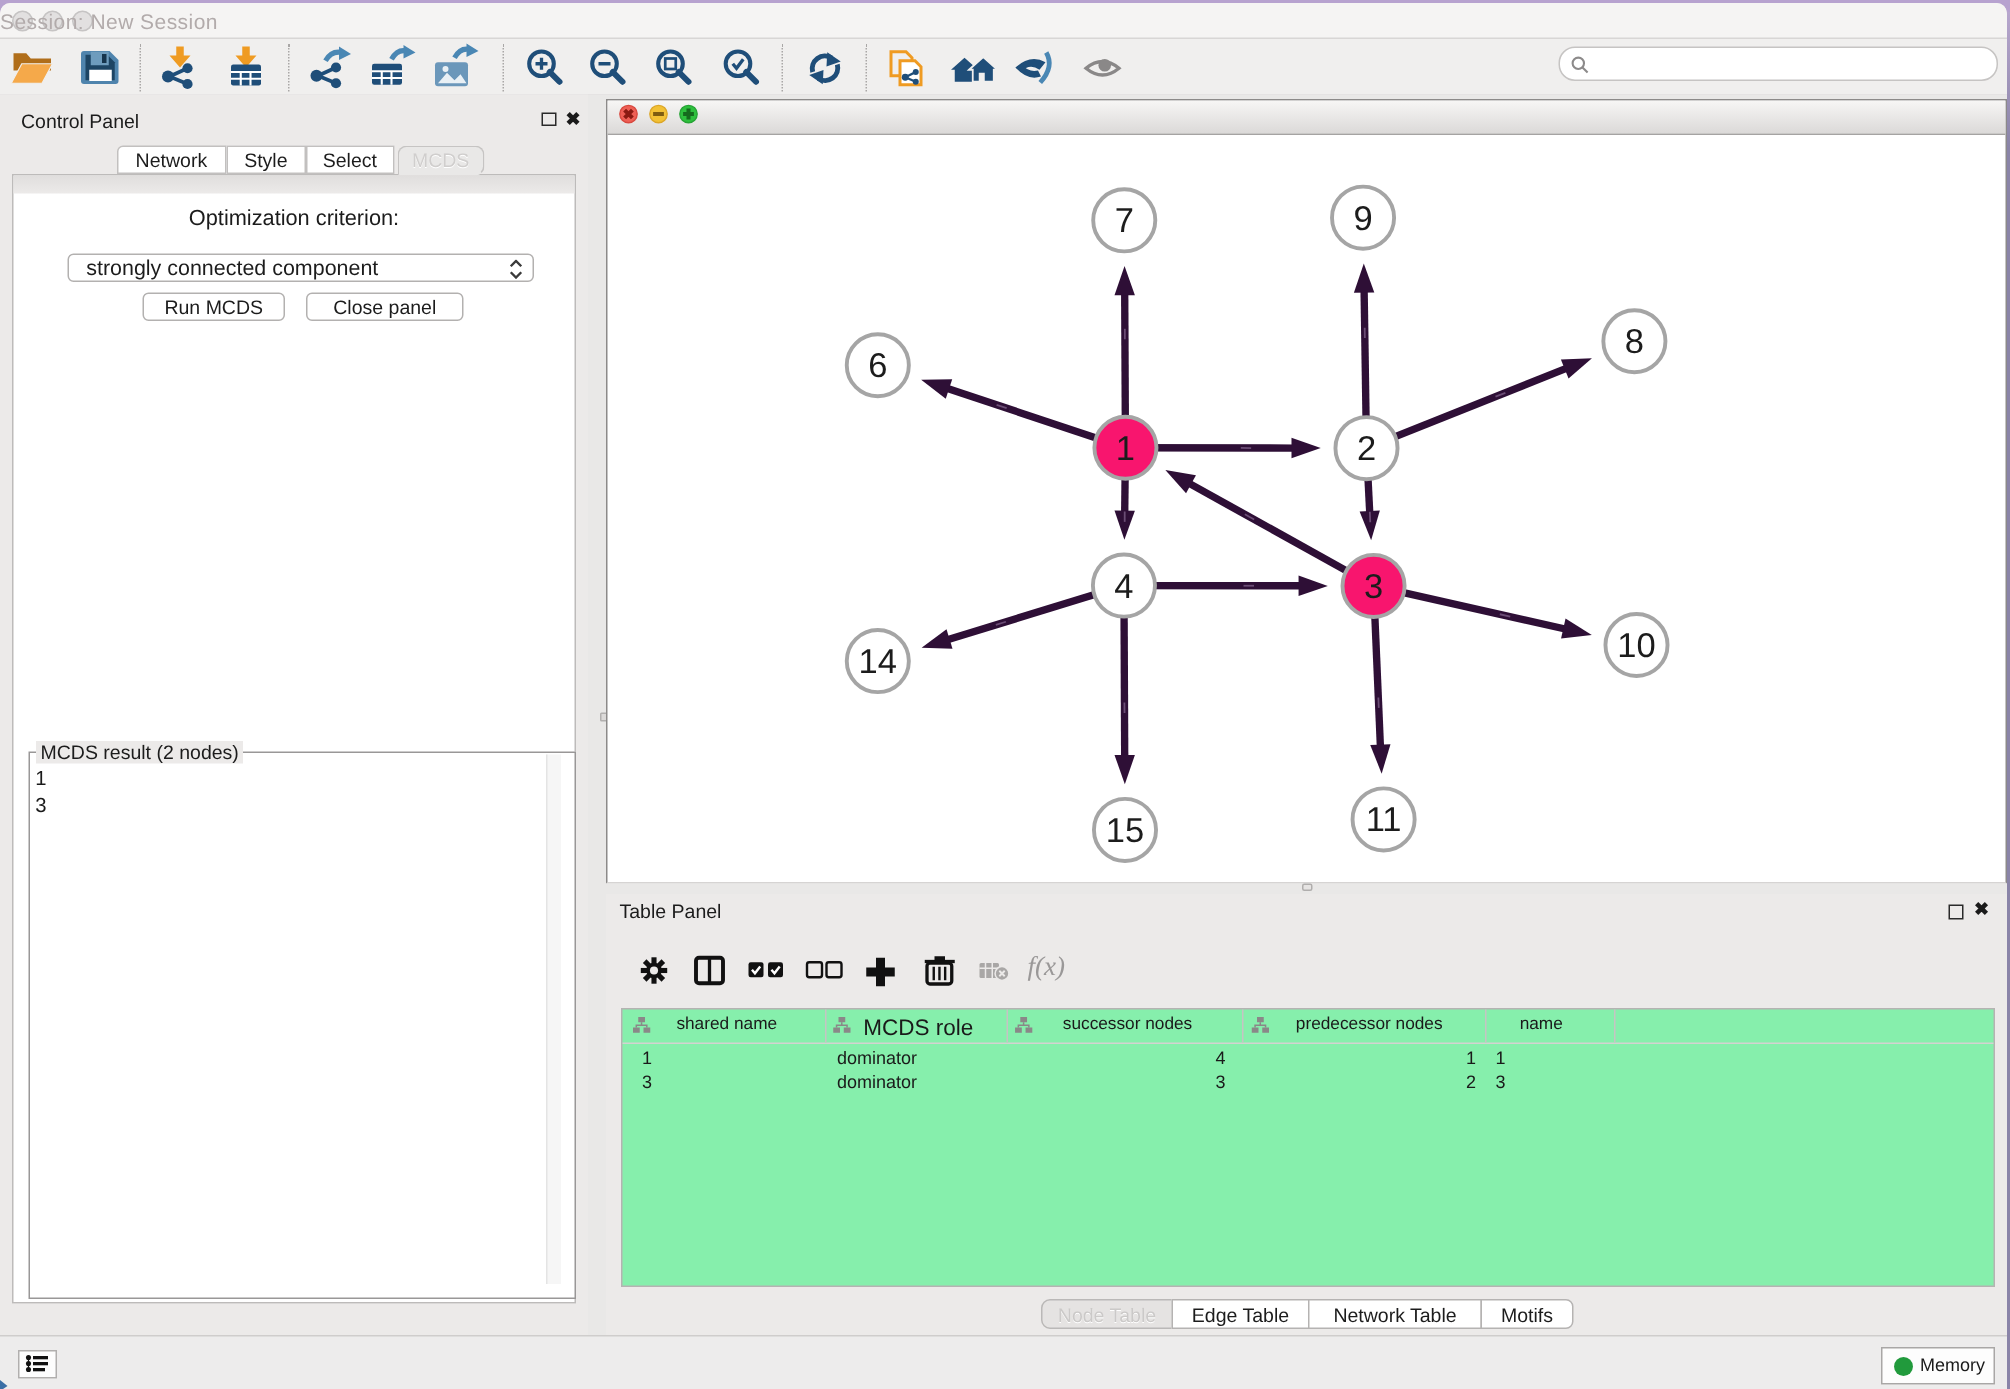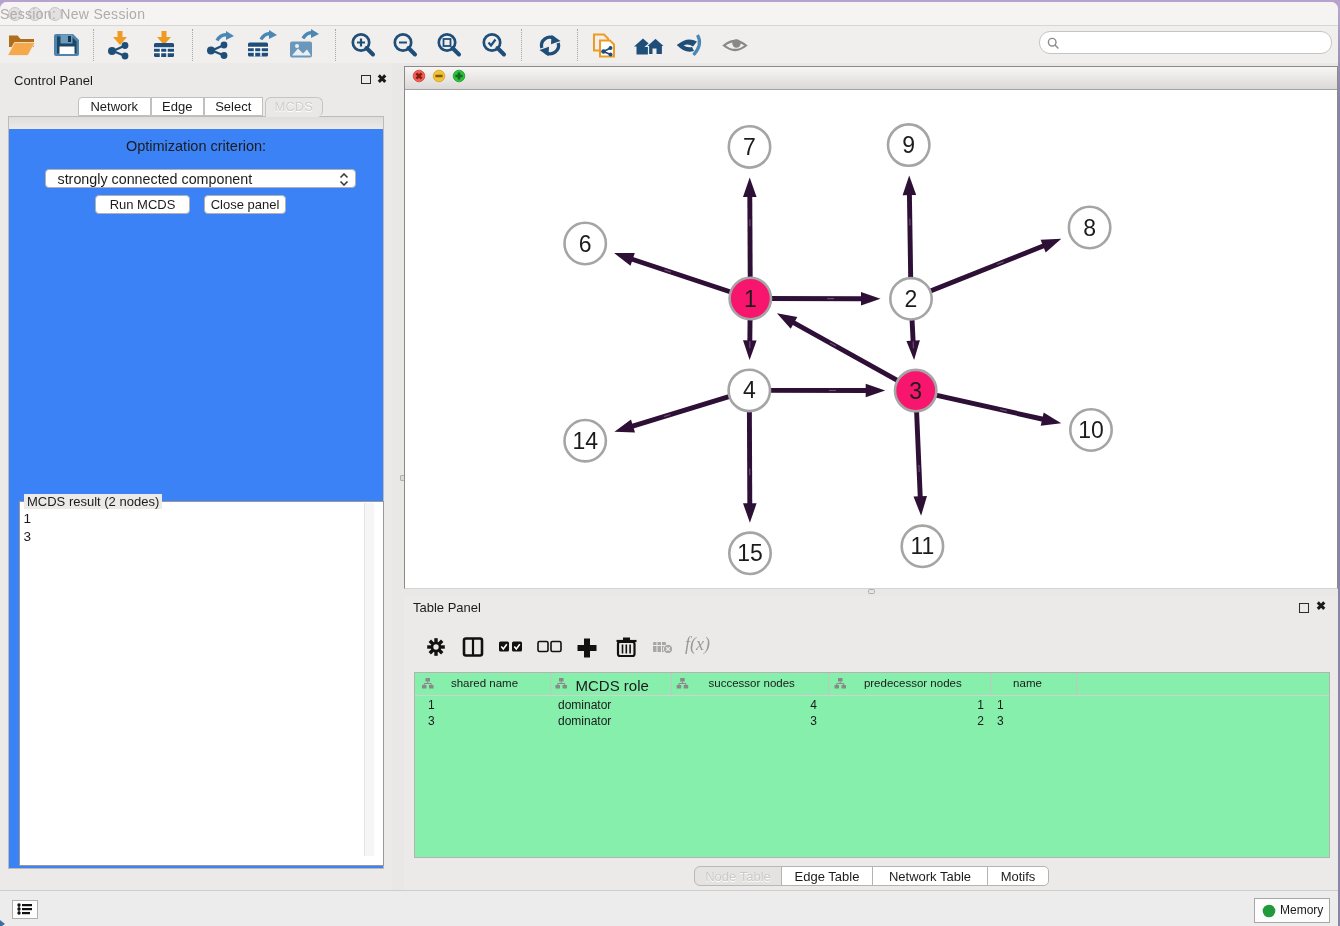--- a/index.html
+++ b/index.html
@@ -20,21 +20,21 @@
           border:1px solid #c6c4c3;border-radius:11px}
   #main{left:0;top:61px;width:1338px;height:829px;background:#e9e8e7}
   #cp{left:0;top:0;width:392px;height:829px;background:#eceae9}
   #cphead{left:14px;top:10px;font-size:13px;color:#1c1c1c}
   .winbtn-sq{width:7.5px;height:7.5px;border:1.5px solid #2a2a2a}
   .winbtn-x{font-size:12px;font-weight:bold;color:#1a1a1a}
   .cptab{top:34px;height:19px;box-sizing:border-box;background:#fff;
          border:1px solid #c2c0bf;font-size:13px;color:#1c1c1c;
          text-align:center;line-height:18px}
   #cpbody{left:8px;top:53px;width:376px;height:753px;box-sizing:border-box;
-          border:1px solid #bdbbba;background:#3b82f6}
+          border:1px solid #bdbbba;background:#ffffff}
   #cpbody::before{content:"";position:absolute;left:0;top:0;width:100%;height:12px;
           background:linear-gradient(#e0dedd,#eceae9)}
   #optlabel{left:0;top:20.5px;width:100%;text-align:center;font-size:14.5px;color:#1c1c1c}
   #combo{left:36px;top:52px;width:311px;height:19px;background:#fff;
          border:1px solid #b3b1b0;border-radius:4px;box-sizing:border-box}
   #combo span{position:absolute;left:11.5px;top:0.5px;font-size:14.3px;color:#1c1c1c}
   .btn{top:77.5px;height:19px;background:#fff;border:1px solid #b3b1b0;
        border-radius:4px;box-sizing:border-box;font-size:13px;color:#1c1c1c;
        text-align:center;line-height:17px}
   #fieldset{left:9.5px;top:384px;width:365px;height:365px;box-sizing:border-box;
@@ -173,36 +173,36 @@
         <line x1="8" y1="8" x2="11.4" y2="11.4" stroke="#8c8a8a" stroke-width="1.4"></line>
       </svg>
     </div>
   </div>
   <div id="main" class="abs">
     <div id="cp" class="abs">
       <div id="cphead" class="abs">Control Panel</div>
       <div class="winbtn-sq abs" style="left:361px;top:11.5px"></div>
       <div class="winbtn-x abs" style="left:377px;top:9px">✖</div>
       <div class="cptab abs" style="left:78px;width:72.5px;border-radius:4px 0 0 0">Network</div>
-      <div class="cptab abs" style="left:150.5px;width:53.5px">Edge</div>
+      <div class="cptab abs" style="left:150.5px;width:53.5px">Style</div>
       <div class="cptab abs" style="left:204px;width:58.5px">Select</div>
       <div class="cptab abs" style="left:264.5px;width:58.5px;height:20px;border-radius:6px 6px 6px 0;
            background:#e9e8e7;border-color:#c6c4c3 #c6c4c3 #e9e8e7 #c6c4c3;color:#d0cecd;
            text-shadow:0 1px 0 #fff;z-index:3">MCDS</div>
       <div id="cpbody" class="abs">
         <div id="optlabel" class="abs">Optimization criterion:</div>
         <div id="combo" class="abs">
           <span>strongly connected component</span>
           <svg style="position:absolute;right:6px;top:3px" width="10" height="13" viewBox="0 0 10 13">
             <path d="M1.5 4.5 L5 1 L8.5 4.5" fill="none" stroke="#3a3a3a" stroke-width="1.6"></path>
             <path d="M1.5 8.5 L5 12 L8.5 8.5" fill="none" stroke="#3a3a3a" stroke-width="1.6"></path>
           </svg>
         </div>
         <div class="btn abs" style="left:86px;width:95px">Run MCDS</div>
-        <div class="btn abs" style="left:195px;width:82px">Close panel</div>
+        <div class="btn abs" style="left:195px;width:105px">Close panel</div>
         <div id="fieldset" class="abs">
           <div id="mcdstext" class="abs">1<br>3</div>
           <div id="fscroll" class="abs"></div>
         </div>
         <div id="legend" class="abs">MCDS result (2 nodes)</div>
       </div>
     </div>
     <div id="vsplit-h" class="abs"></div>
     <div id="netwin" class="abs">
       <div id="nettitle" class="abs">

